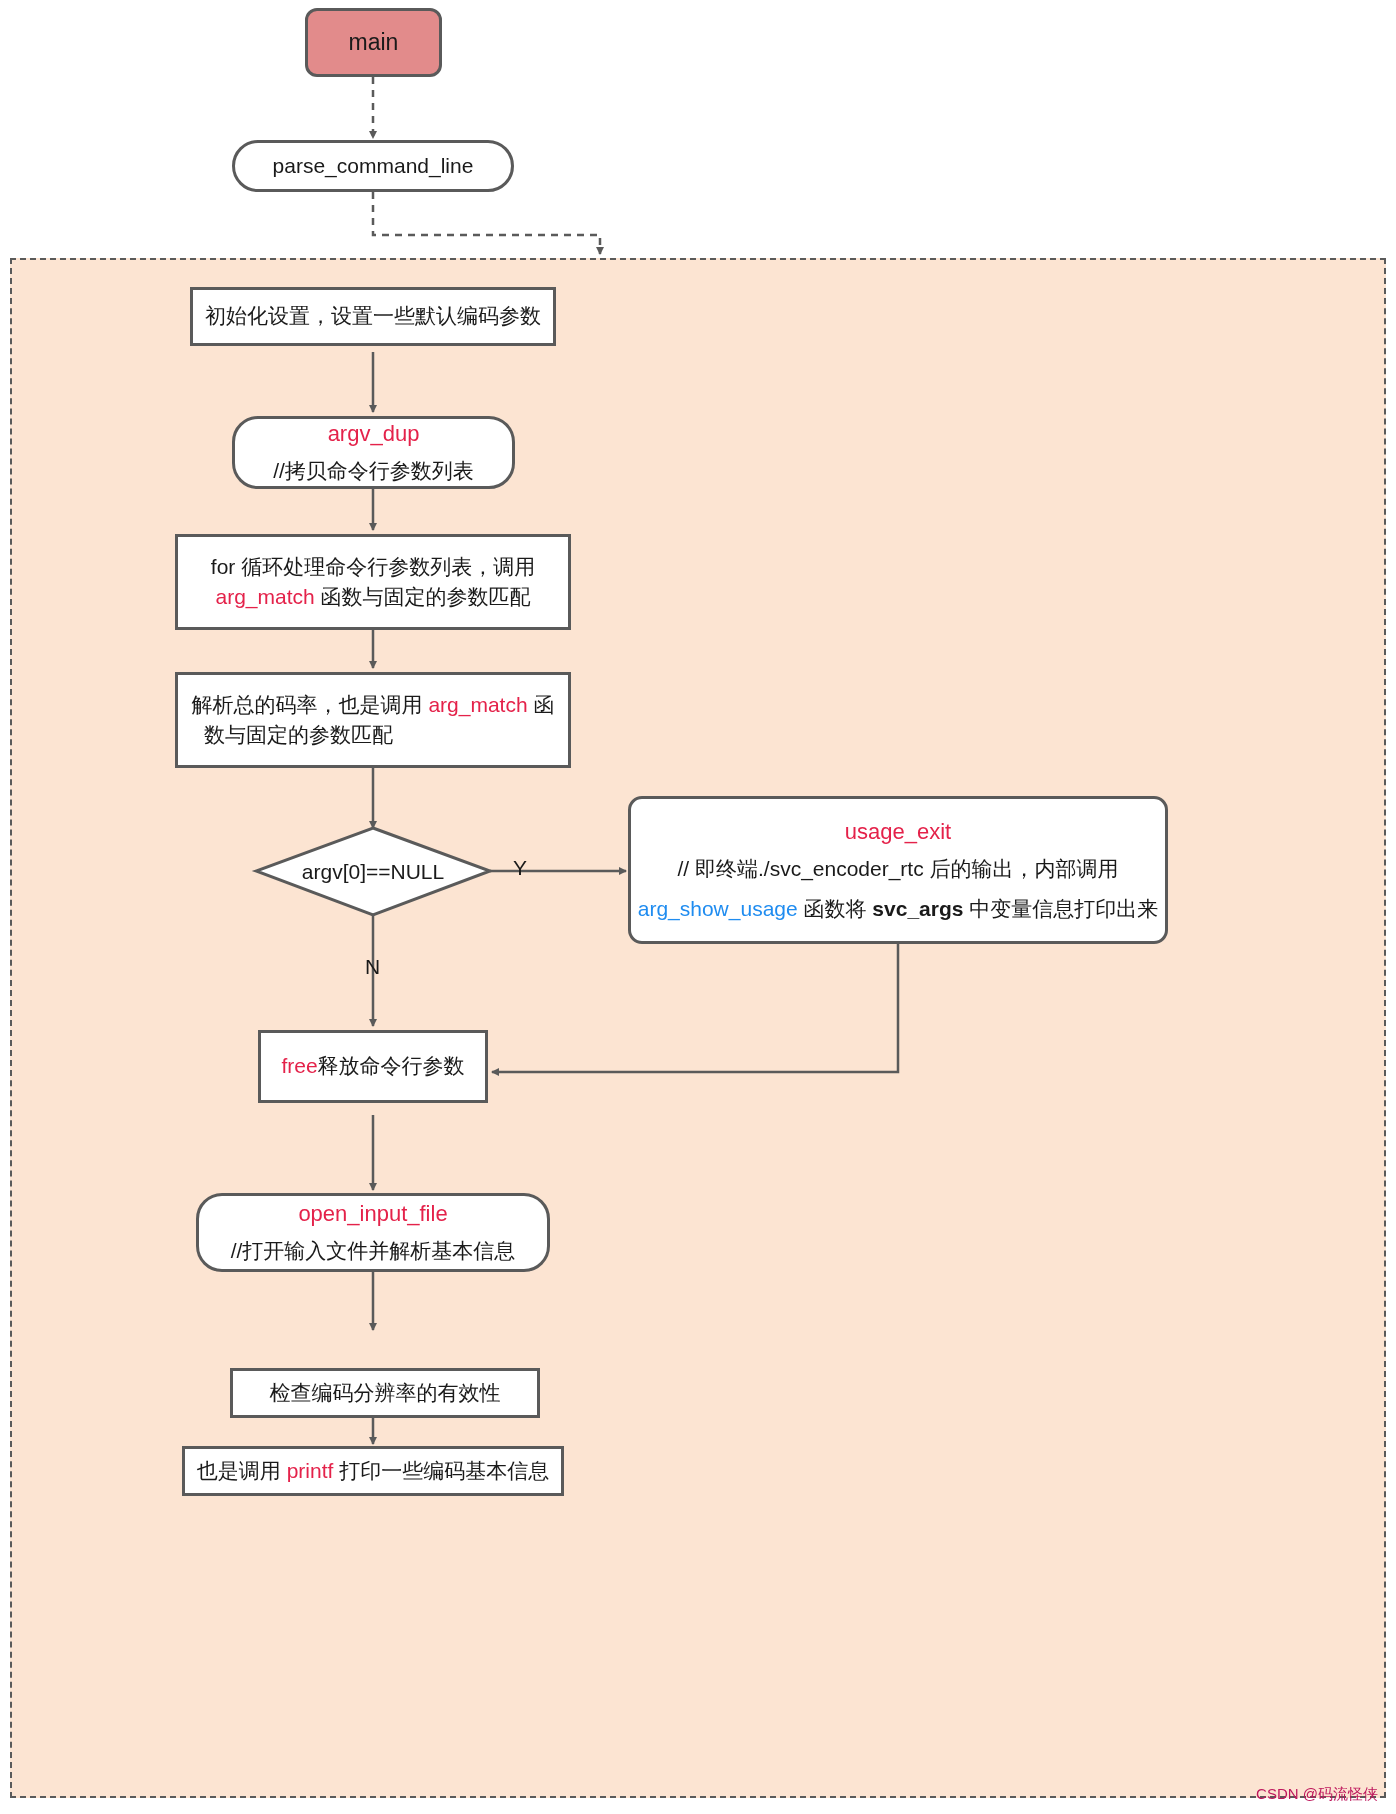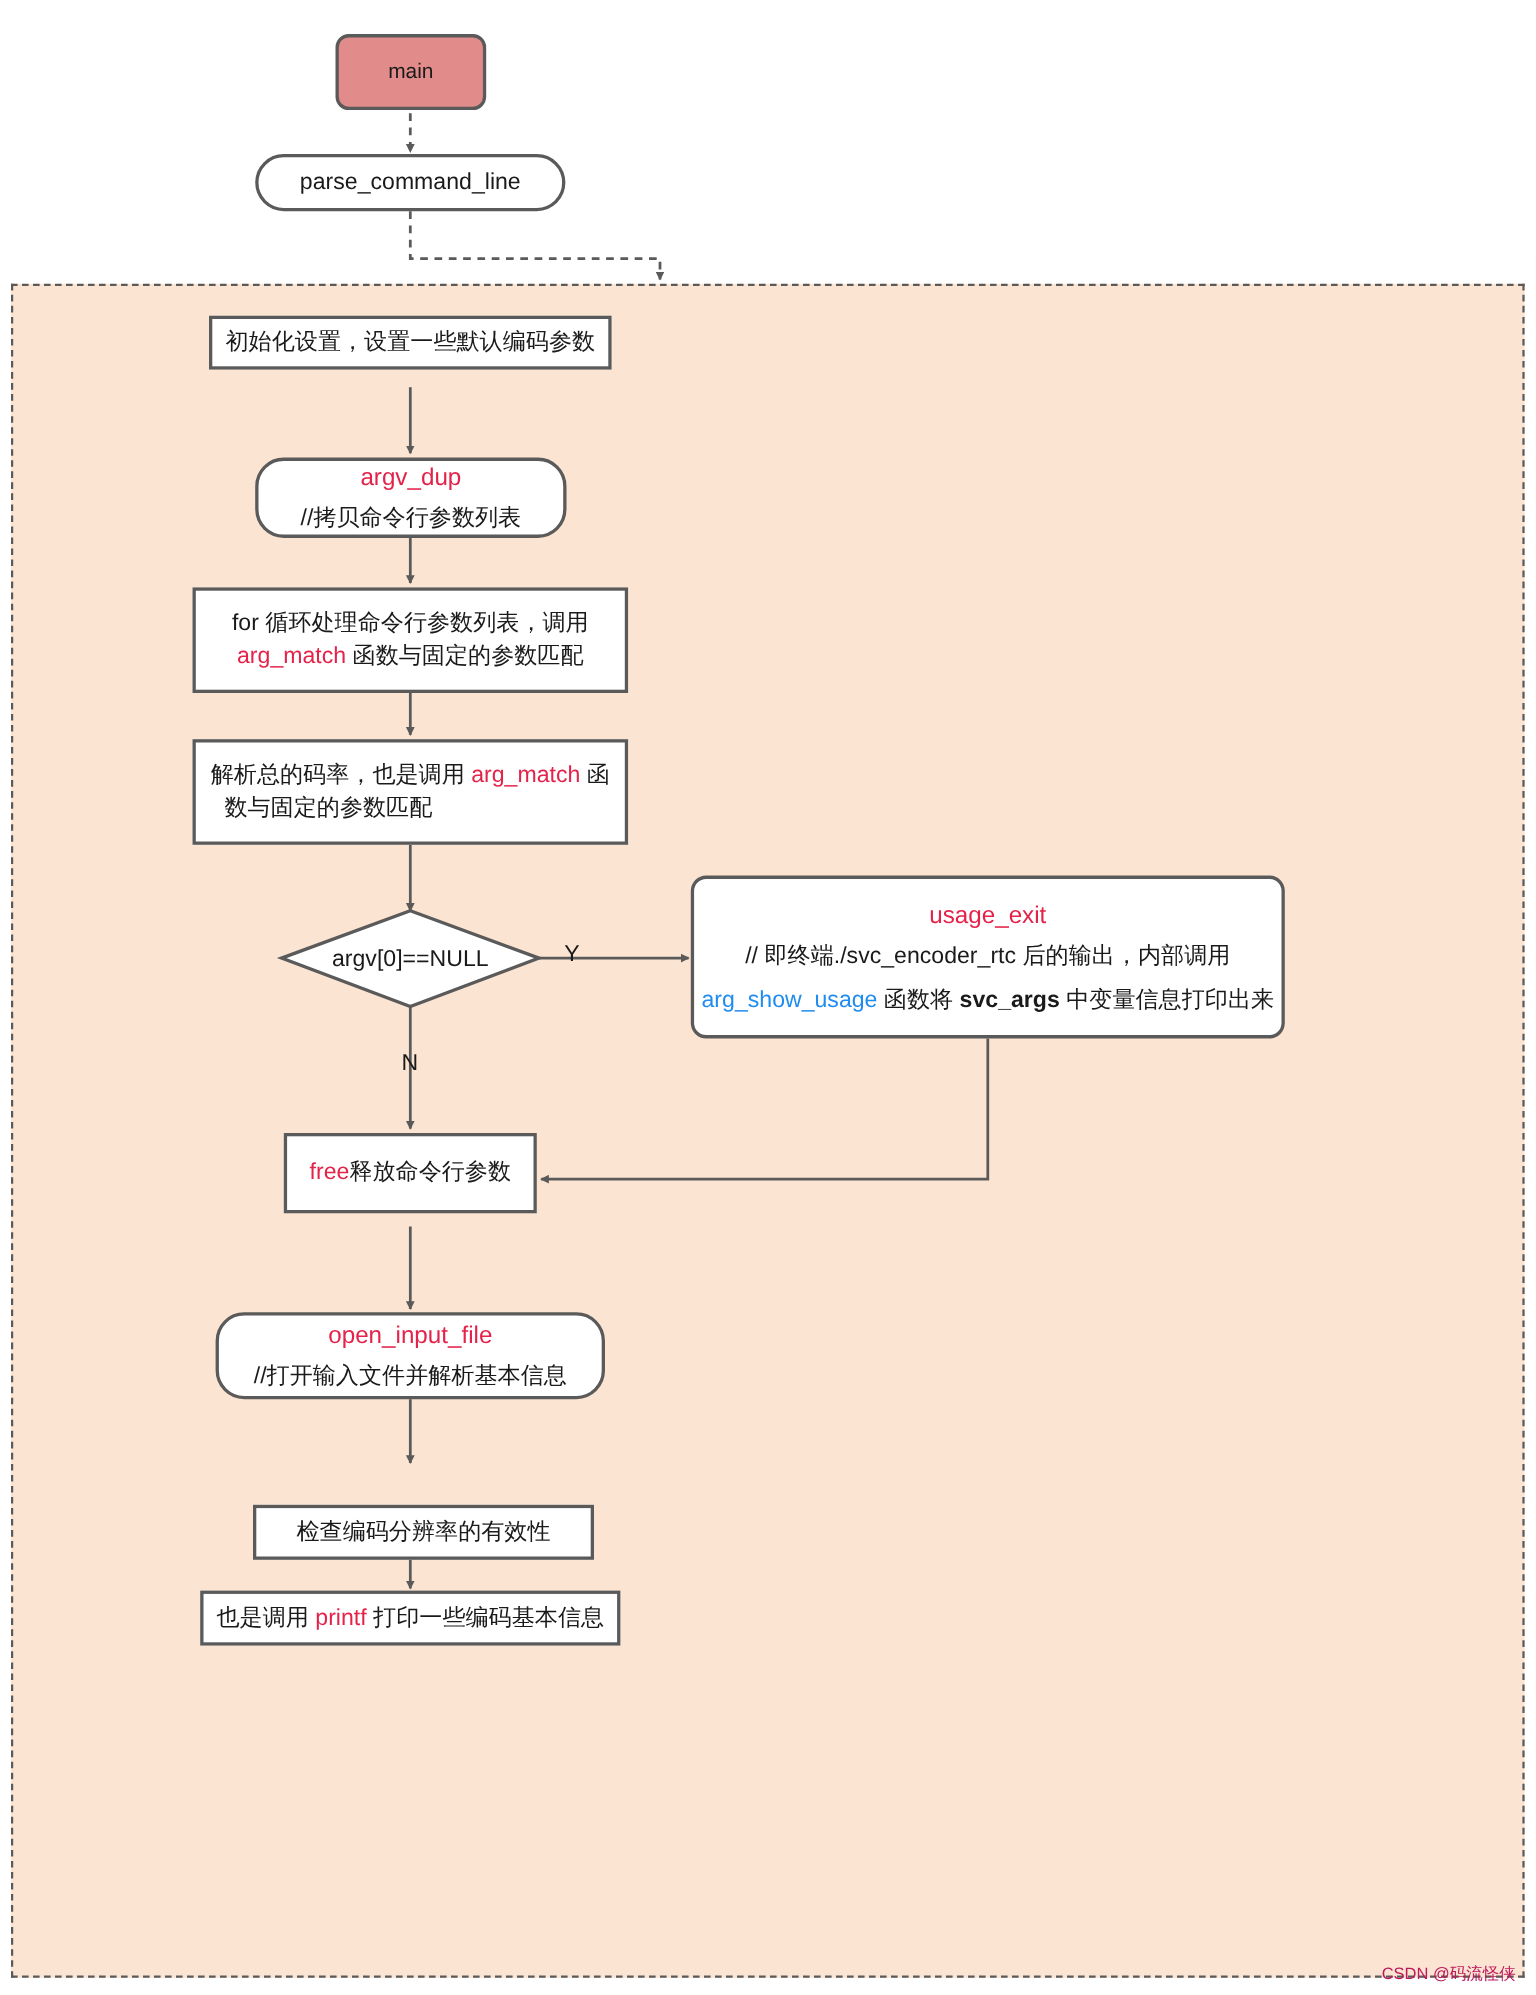--- a/index.html
+++ b/index.html
@@ -41,21 +41,21 @@
     align-items: center;
     justify-content: center;
     text-align: center;
     color: #1a1a1a;
     font-size: 21px;
     line-height: 1.45;
     padding: 6px 14px;
   }
   .node.rounded { border-radius: 14px; }
   .node.pill    { border-radius: 26px; }
-  .node.start   { background: #e28b8b; border-radius: 12px; font-size: 19px; margin-top: 23px; }
+  .node.start   { background: #e28b8b; border-radius: 12px; font-size: 23px; }
 
   .node .line { white-space: nowrap; }
 
   .fn-red   { color: #e4224a; }
   .fn-blue  { color: #1f8cf0; }
   .bold     { font-weight: bold; }
 
   .title-red {
     color: #e4224a;
     font-size: 22px;
@@ -145,21 +145,21 @@
   </svg>
 
   <div class="node start" style="left:305px; top:8px; width:137px; height:69px;">
     <span class="line">main</span>
   </div>
 
   <div class="node pill" style="left:232px; top:140px; width:282px; height:52px;">
     <span class="line">parse_command_line</span>
   </div>
 
-  <div class="node" style="left:190px; top:287px; width:366px; height:49px;">
+  <div class="node" style="left:190px; top:287px; width:366px; height:59px;">
     <span class="line">初始化设置，设置一些默认编码参数</span>
   </div>
 
   <div class="node pill" style="left:232px; top:416px; width:283px; height:73px;">
     <span class="line title-red">argv_dup</span>
     <span class="line">//拷贝命令行参数列表</span>
   </div>
 
   <div class="node" style="left:175px; top:534px; width:396px; height:96px;">
     <span class="line">for 循环处理命令行参数列表，调用</span>

